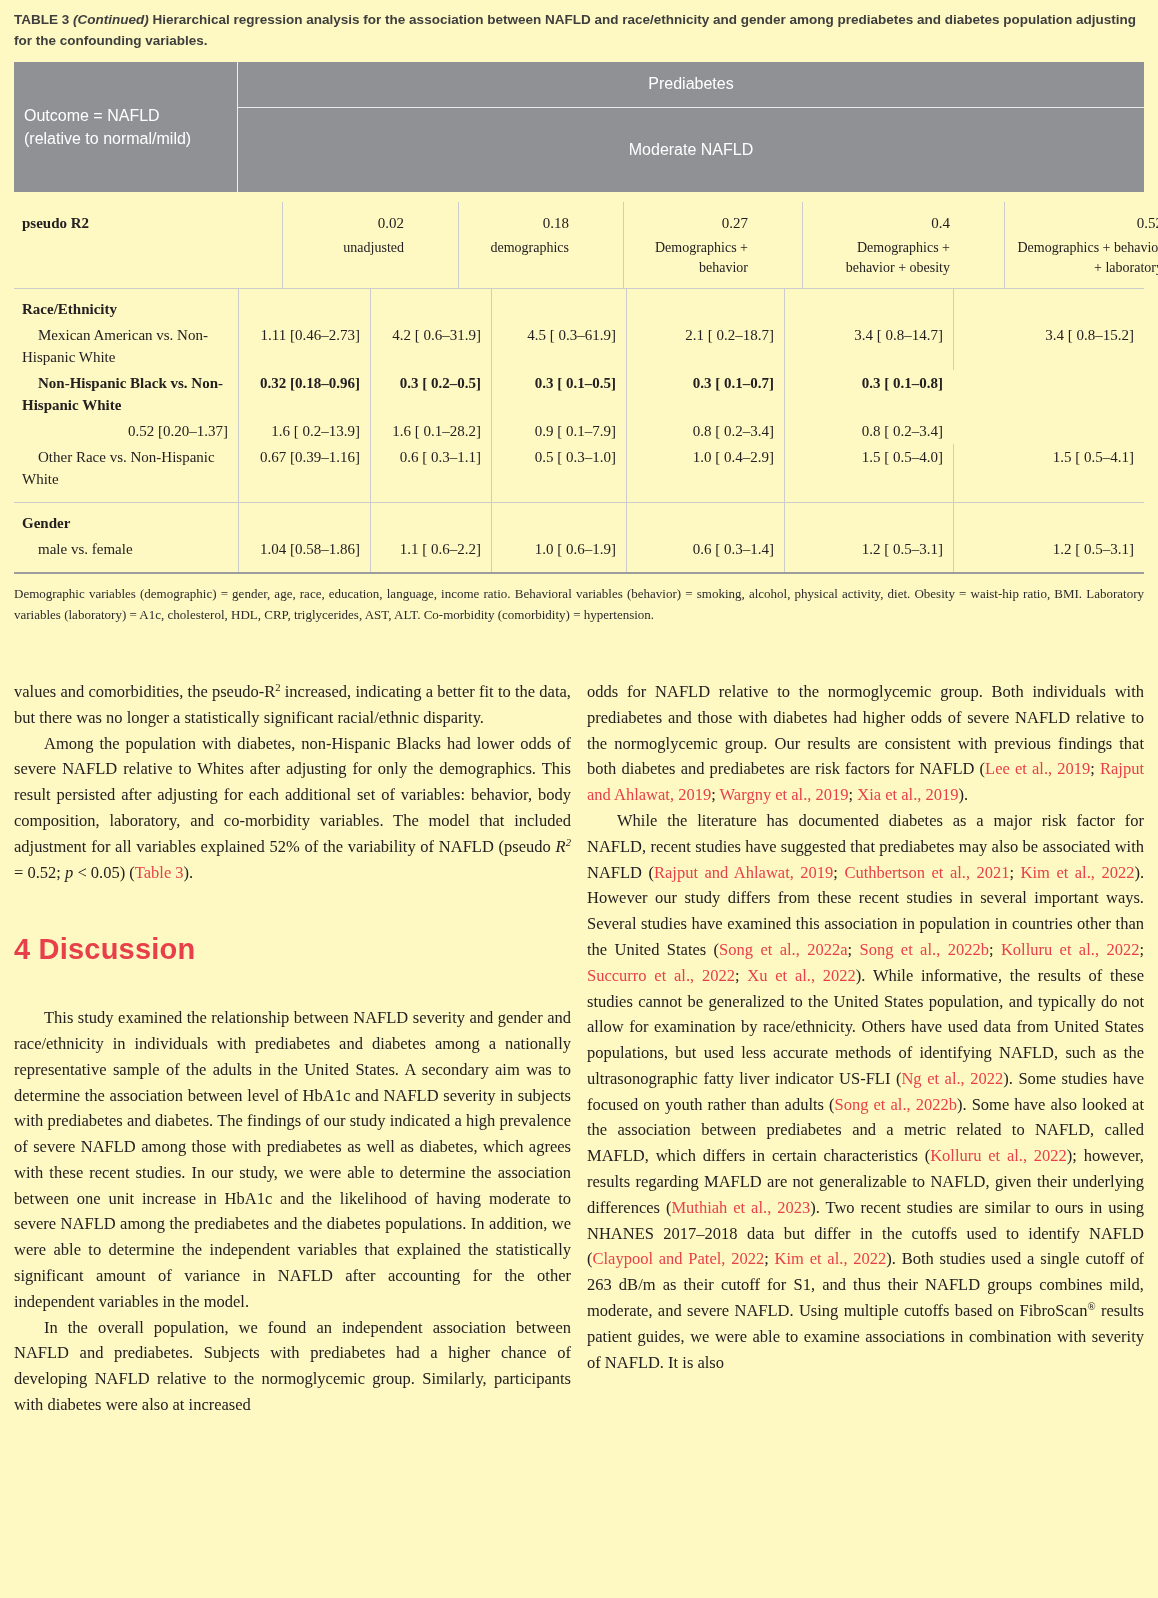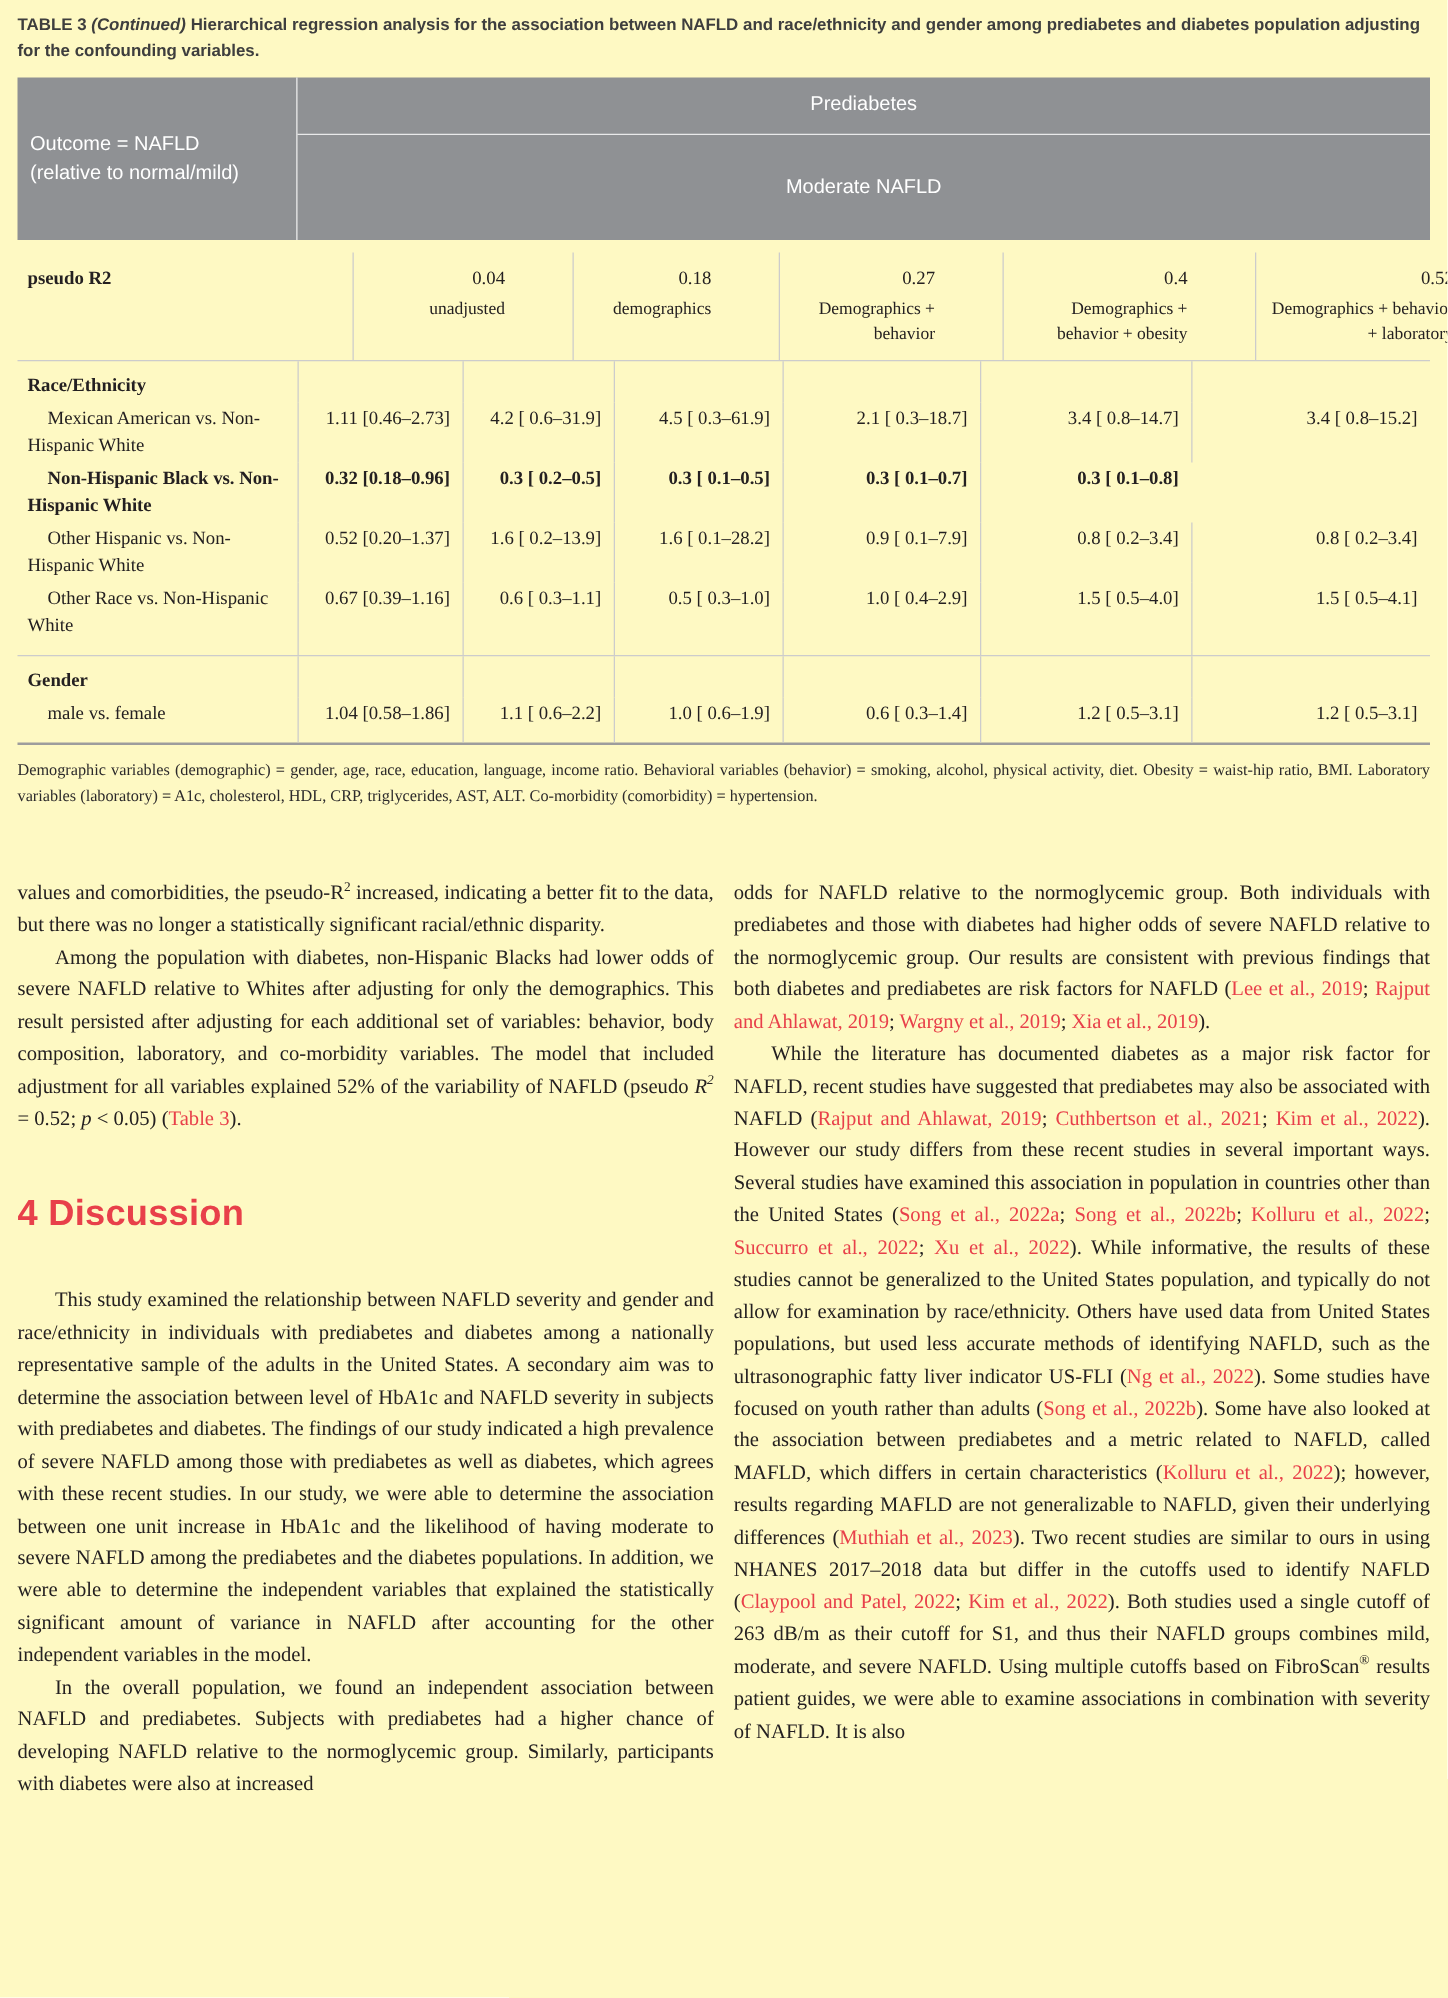--- a/index.html
+++ b/index.html
@@ -73,21 +73,21 @@
         <div class="th-top">Prediabetes</div>
         <div class="th-sub">Moderate NAFLD</div>
       </div>
     </div>
 
     <div class="tbl-body">
 
       <div class="grid-row row-pseudo">
         <div class="cell rlabel bold">pseudo R2</div>
         <div class="cell num">
-          <div class="val">0.04</div>
+          <div class="val">0.02</div>
           <div class="model">unadjusted</div>
         </div>
         <div class="cell num">
           <div class="val">0.18</div>
           <div class="model">demographics</div>
         </div>
         <div class="cell num">
           <div class="val">0.27</div>
           <div class="model">Demographics + behavior</div>
         </div>
@@ -113,36 +113,35 @@
         <div class="cell"></div>
         <div class="cell"></div>
         <div class="cell"></div>
       </div>
 
       <div class="grid-row">
         <div class="cell rlabel">Mexican American vs. Non-Hispanic White</div>
         <div class="cell num">1.11 [0.46–2.73]</div>
         <div class="cell num">4.2 [ 0.6–31.9]</div>
         <div class="cell num">4.5 [ 0.3–61.9]</div>
-        <div class="cell num">2.1 [ 0.3–18.7]</div>
+        <div class="cell num">2.1 [ 0.2–18.7]</div>
         <div class="cell num">3.4 [ 0.8–14.7]</div>
         <div class="cell num">3.4 [ 0.8–15.2]</div>
       </div>
 
       <div class="grid-row strongrow">
         <div class="cell rlabel">Non-Hispanic Black vs. Non-Hispanic White</div>
         <div class="cell num">0.32 [0.18–0.96]</div>
         <div class="cell num">0.3 [ 0.2–0.5]</div>
         <div class="cell num">0.3 [ 0.1–0.5]</div>
         <div class="cell num">0.3 [ 0.1–0.7]</div>
         <div class="cell num">0.3 [ 0.1–0.8]</div>
       </div>
 
       <div class="grid-row">
-        <div class="cell rlabel">Other Hispanic vs. Non-Hispanic White</div>
         <div class="cell num">0.52 [0.20–1.37]</div>
         <div class="cell num">1.6 [ 0.2–13.9]</div>
         <div class="cell num">1.6 [ 0.1–28.2]</div>
         <div class="cell num">0.9 [ 0.1–7.9]</div>
         <div class="cell num">0.8 [ 0.2–3.4]</div>
         <div class="cell num">0.8 [ 0.2–3.4]</div>
       </div>
 
       <div class="grid-row sec-pad">
         <div class="cell rlabel">Other Race vs. Non-Hispanic White</div>

